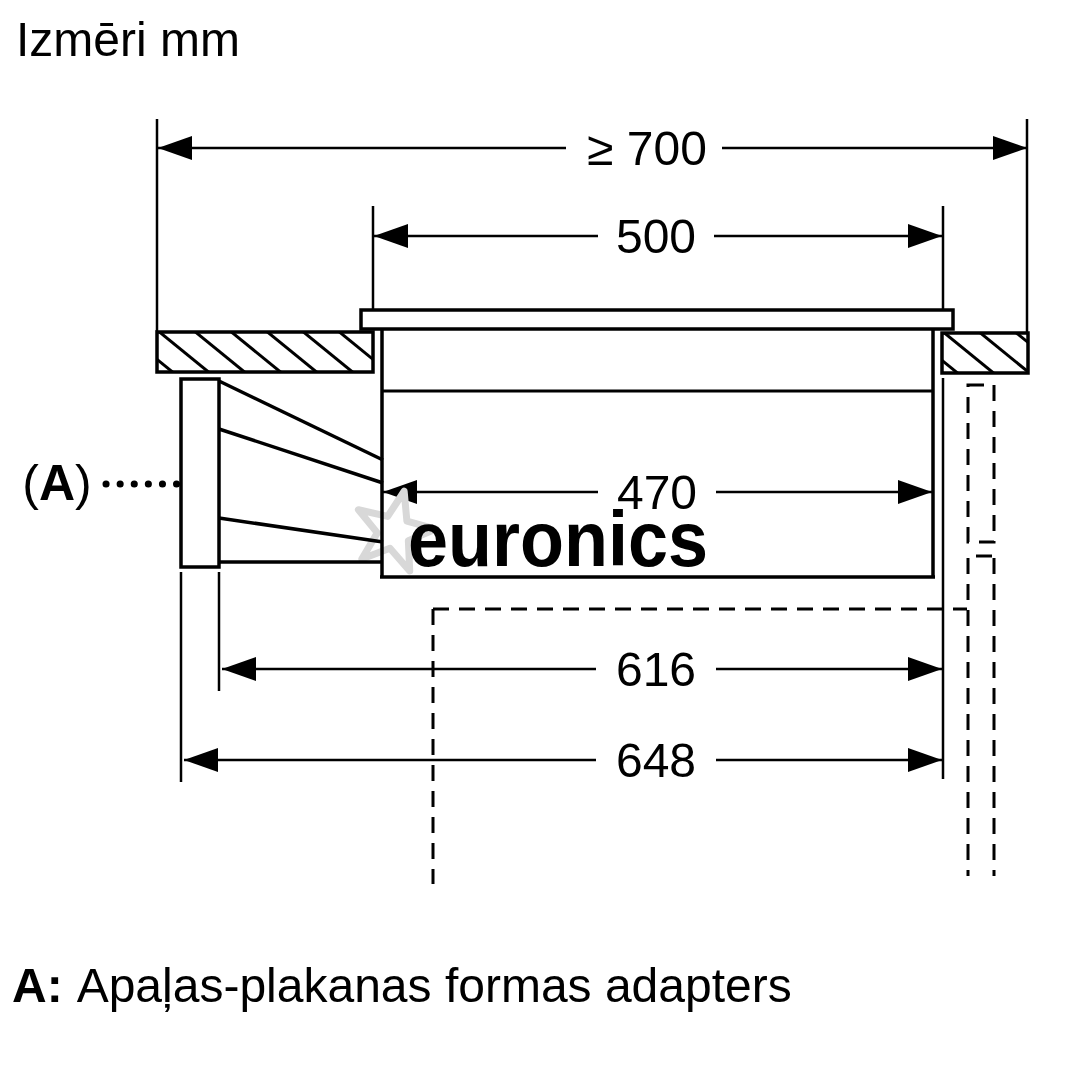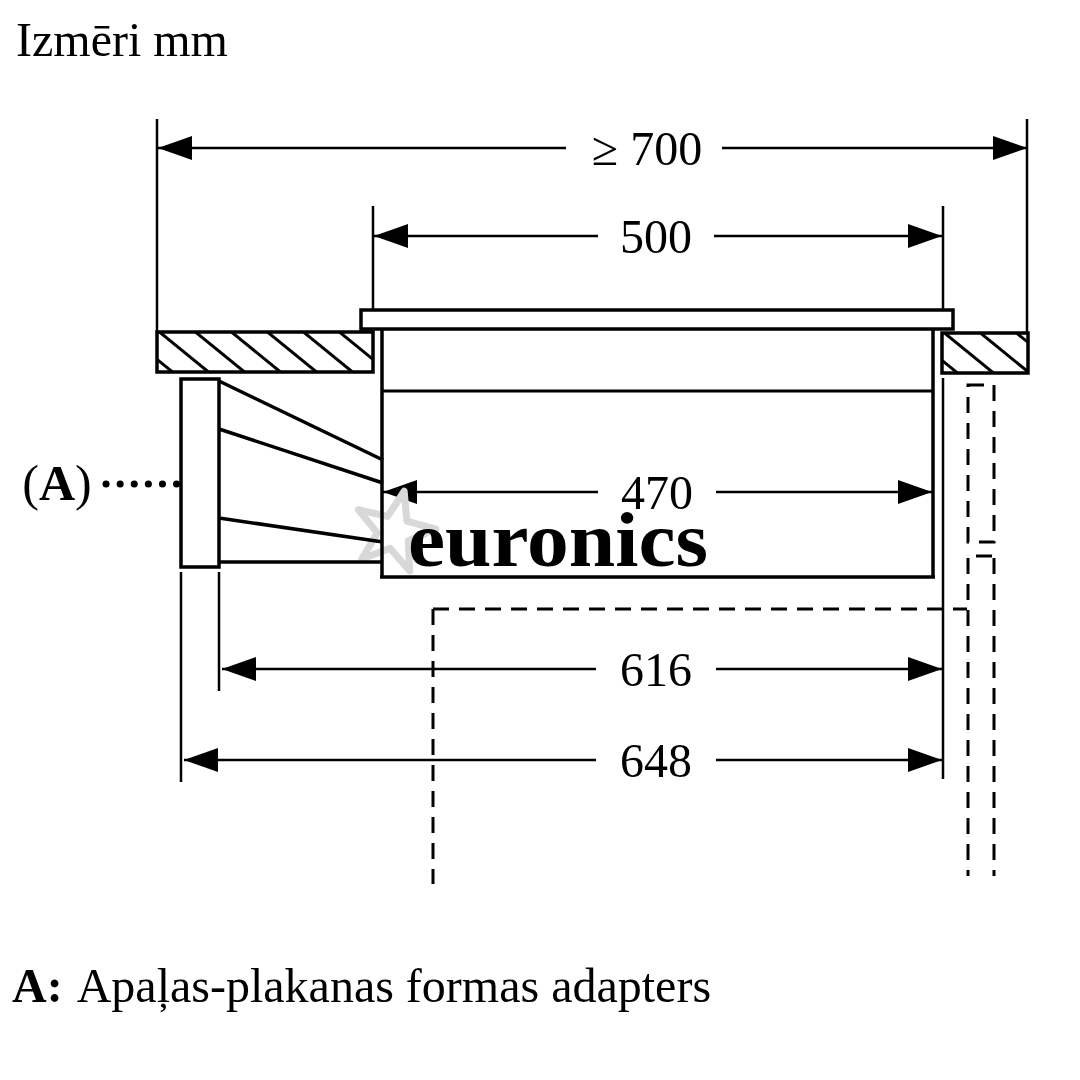--- a/index.html
+++ b/index.html
@@ -5,21 +5,21 @@
   html, body {
     margin: 0;
     padding: 0;
     background: #ffffff;
   }
   .canvas {
     position: relative;
     width: 1080px;
     height: 1072px;
     background: #ffffff;
-    font-family: Liberation Serif, serif;
+    font-family: Liberation Sans, sans-serif;
     overflow: hidden;
   }
   svg { position: absolute; inset: 0; }
   text { fill: #000000; }
 </style>
 </head>
 <body>
 
 <div class="canvas">
   <svg viewBox="0 0 1080 1080" width="1080" height="1080">

